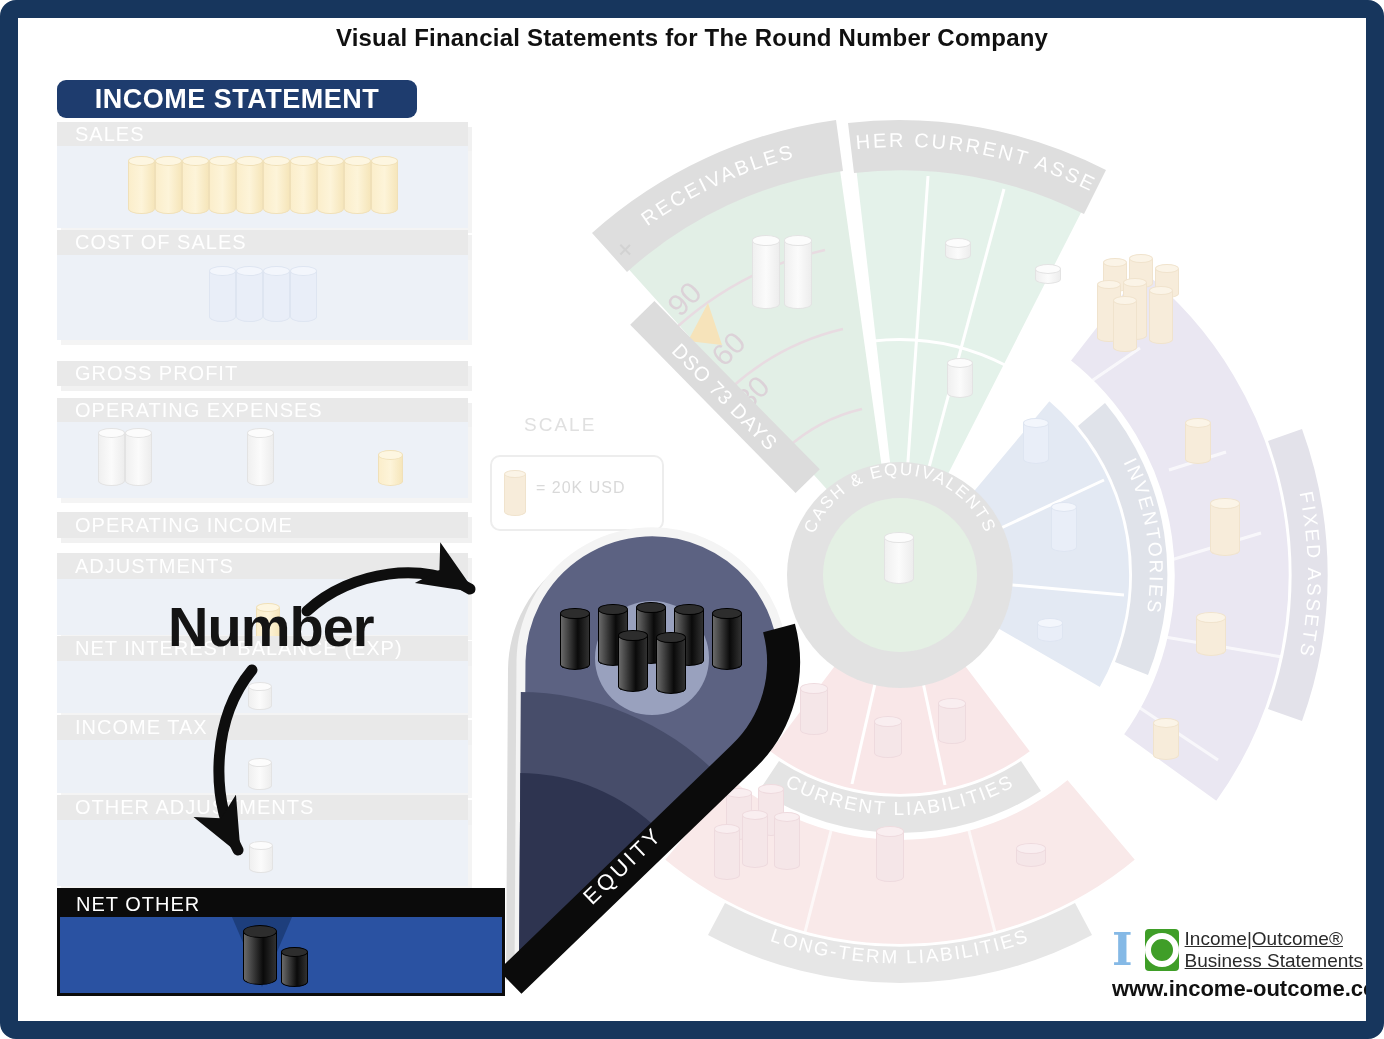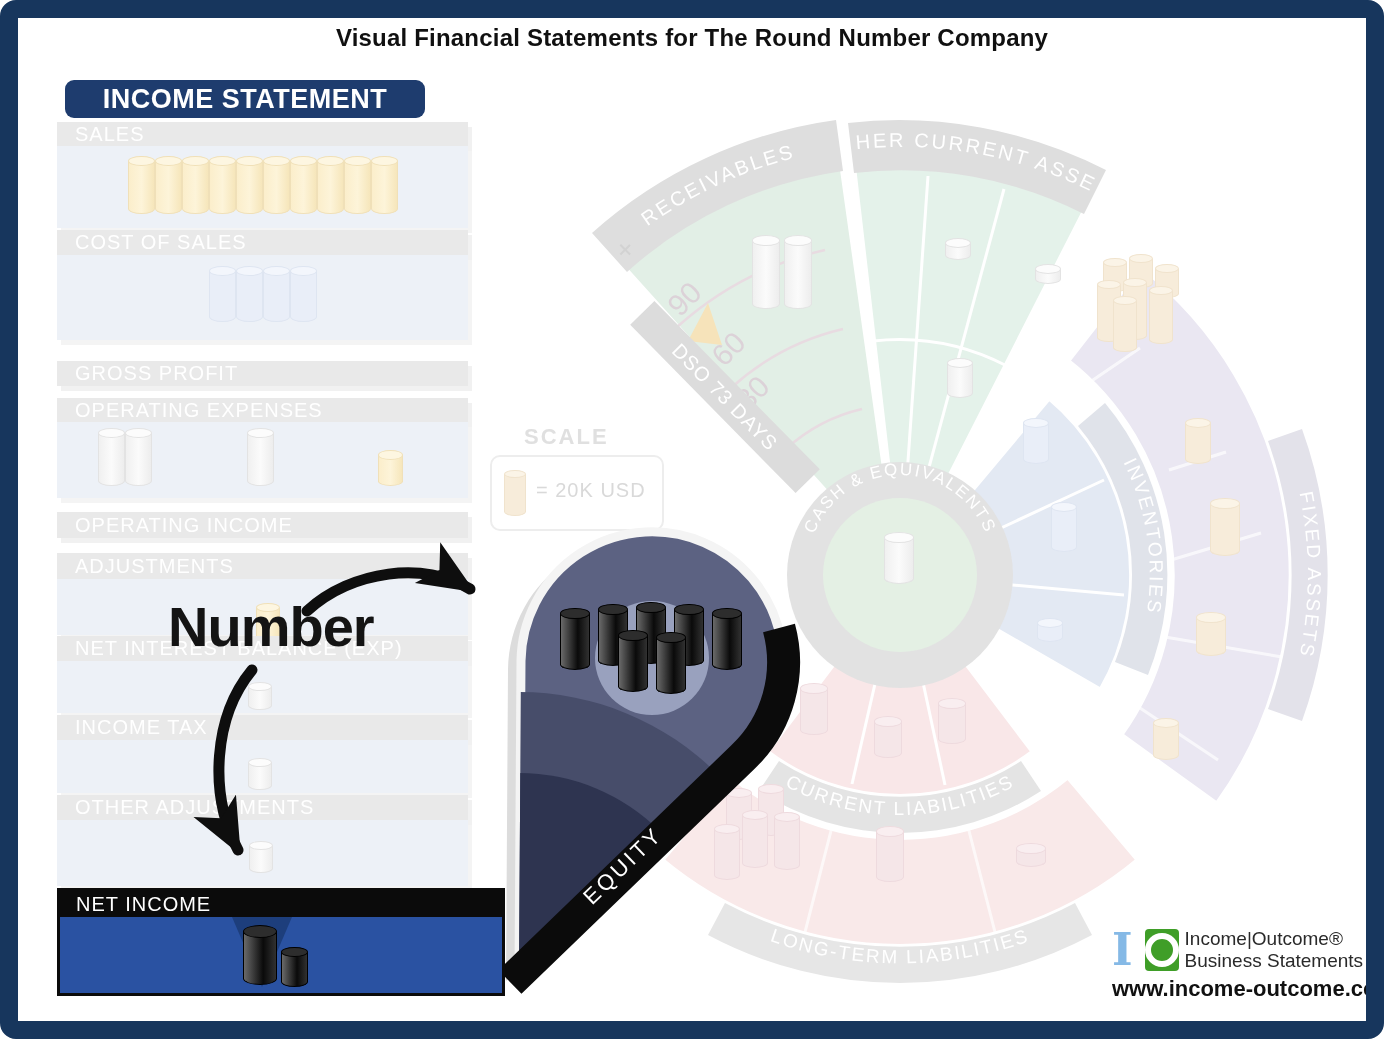--- a/index.html
+++ b/index.html
@@ -5,21 +5,21 @@
   html,body{margin:0;padding:0;background:#fff;}
   .canvas{position:relative;width:1384px;height:1039px;background:#ffffff;overflow:hidden;
           font-family:"Liberation Sans",sans-serif;}
   .frame{position:absolute;inset:0;border:18px solid #17365d;border-radius:16px;pointer-events:none;z-index:40;}
 
   
   .title{position:absolute;left:0;right:0;top:24px;text-align:center;font-size:24px;font-weight:700;
          color:#101010;letter-spacing:.2px;z-index:30;}
   .badge{position:absolute;top:80px;height:38px;border-radius:9px;color:#fff;font-weight:700;
          font-size:27px;display:flex;align-items:center;justify-content:center;letter-spacing:.5px;z-index:30;}
-  .badge-is{left:57px;width:360px;background:#1e3c6e;margin-left:8px;}
+  .badge-is{left:57px;width:360px;background:#1e3c6e;}
   .badge-bs{left:990px;width:362px;background:#379e2b;}
 
   
   .cyl{display:inline-block;position:relative;width:var(--cw,27px);height:var(--ch,56px);}
   .cyl.abs{position:absolute;}
   .cyl::before{content:"";position:absolute;left:0;right:0;top:0;height:calc(var(--cw,27px)*0.38);
     border-radius:50%;background:var(--ctop,#fff);border:1px solid var(--cedge,#ddd);box-sizing:border-box;z-index:2;}
   .cyl::after{content:"";position:absolute;left:0;right:0;top:calc(var(--cw,27px)*0.19);bottom:0;
     background:var(--cbody,#eee);border:1px solid var(--cedge,#ddd);border-top:none;box-sizing:border-box;
     border-radius:0 0 50% 50% / 0 0 calc(var(--cw,27px)*0.19) calc(var(--cw,27px)*0.19);}
@@ -40,36 +40,36 @@
 
   
   .ni-box{position:absolute;left:57px;top:888px;width:448px;height:108px;border:3px solid #0b0b0b;
     background:#2a52a2;box-sizing:border-box;z-index:12;}
   .ni-head{position:absolute;left:0;right:0;top:0;height:26px;background:#0b0b0b;color:#fff;
     font-size:20px;letter-spacing:1px;display:flex;align-items:center;padding-left:16px;}
   .ni-tri{position:absolute;left:172px;top:26px;width:0;height:0;
     border-left:30px solid transparent;border-right:30px solid transparent;border-top:70px solid #1d3e7c;}
 
   
-  .scale-title{position:absolute;left:524px;top:424px;font-size:22px;letter-spacing:2px;color:#e0e0e0;z-index:3;font-weight:bold;}
+  .scale-title{position:absolute;left:524px;top:414px;font-size:19px;letter-spacing:2px;color:#e0e0e0;z-index:3;}
   .scale-box{position:absolute;left:490px;top:455px;width:170px;height:72px;border:2px solid #ededed;
     border-radius:10px;background:#fff;z-index:3;}
-  .scale-eq{position:absolute;left:44px;top:22px;font-size:20px;color:#d9d9d9;letter-spacing:1px;}
+  .scale-eq{position:absolute;left:44px;top:22px;font-size:16px;color:#d9d9d9;letter-spacing:1px;}
 
   
   .ratio{position:absolute;left:168px;top:594px;font-size:56px;font-weight:700;color:#141414;z-index:22;letter-spacing:-1px;}
 
   
   .logo{position:absolute;left:1112px;top:928px;width:238px;z-index:30;}
   .logo-row{display:flex;align-items:center;gap:6px;}
   .logo-i{font-family:"DejaVu Serif",serif;font-weight:700;font-size:44px;line-height:40px;color:#85b9e6;}
   .logo-bar{width:4px;height:38px;background:#3a78c2;}
   .logo-o{width:42px;height:42px;background:#3f9e28;border-radius:4px;display:flex;align-items:center;justify-content:center;}
   .logo-ring{width:22px;height:22px;border:6px solid #fff;border-radius:50%;}
-  .logo-text{font-size:19px;color:#2a2a2a;line-height:22px;white-space:nowrap;}
+  .logo-text{font-size:19px;color:#2a2a2a;line-height:22px;white-space:nowrap;text-decoration:underline;}
   .logo-url{margin-top:4px;text-align:center;font-size:22px;font-weight:700;color:#111;white-space:nowrap;}
 
   svg text{font-family:"Liberation Sans",sans-serif;}
   .lyr{position:absolute;inset:0;}
 </style>
 </head>
 <body>
 
 <div class="canvas">
 
@@ -286,21 +286,21 @@
     <span class="cyl abs cyl-black" style="left:598px;top:604px;--cw:30px;--ch:62px;"></span>
     <span class="cyl abs cyl-black" style="left:636px;top:602px;--cw:30px;--ch:62px;"></span>
     <span class="cyl abs cyl-black" style="left:674px;top:604px;--cw:30px;--ch:62px;"></span>
     <span class="cyl abs cyl-black" style="left:712px;top:608px;--cw:30px;--ch:62px;"></span>
     <span class="cyl abs cyl-black" style="left:618px;top:630px;--cw:30px;--ch:62px;"></span>
     <span class="cyl abs cyl-black" style="left:656px;top:632px;--cw:30px;--ch:62px;"></span>
   </div>
 
   <div class="ni-box">
     <div class="ni-head">
-        <span>NET INCOME</span>
+        <span>NET OTHER</span>
       </div>
     <div class="ni-tri"></div>
     <span class="cyl abs cyl-black" style="left:183px;top:34px;--cw:34px;--ch:60px;"></span>
     <span class="cyl abs cyl-black" style="left:221px;top:56px;--cw:27px;--ch:40px;"></span>
   </div>
 
   <div class="ratio">Number</div>
   <svg class="lyr" viewBox="0 0 1384 1039" style="z-index:21;">
     <defs>
       <marker id="ah" markerUnits="userSpaceOnUse" markerWidth="70" markerHeight="56" refX="50" refY="24" orient="auto">

